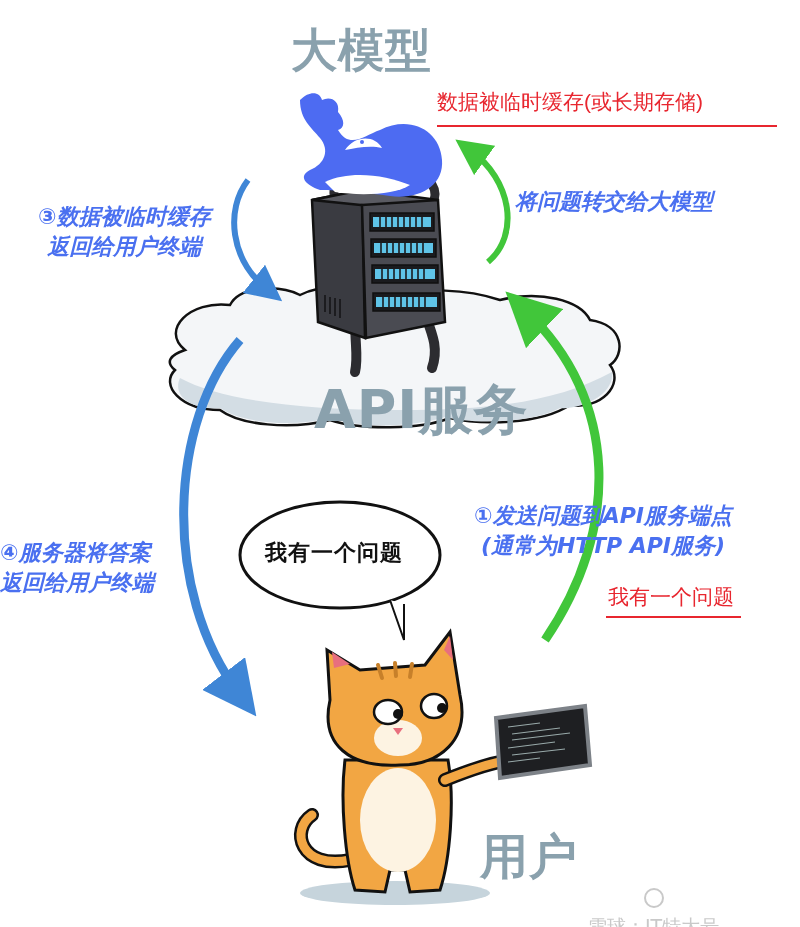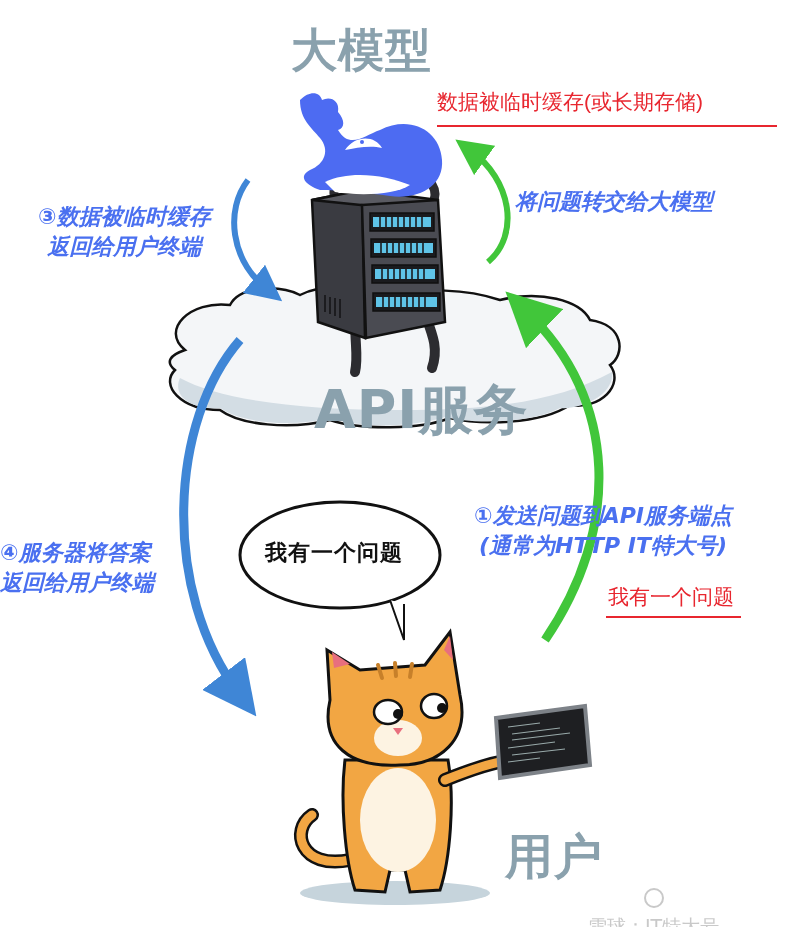--- a/index.html
+++ b/index.html
@@ -149,21 +149,21 @@
         <line x1="512" y1="740" x2="570" y2="733"></line>
       <line x1="508" y1="748" x2="555" y2="742"></line>
         <line x1="512" y1="755" x2="565" y2="749"></line>
         <line x1="508" y1="762" x2="540" y2="758"></line>
     </g>
   </g>
 </svg>
 
 <div class="abs big-label" style="left:291px;top:20px;font-size:46px;">大模型</div>
 <div class="abs big-label" style="left:314px;top:374px;font-size:54px;">API服务</div>
-<div class="abs big-label" style="left:505px;top:825px;font-size:48px;">用户</div>
+<div class="abs big-label" style="left:480px;top:825px;font-size:48px;">用户</div>
 
 <div class="abs red-note" style="left:437px;top:88px;">数据被临时缓存(或长期存储)</div>
 <div class="abs red-line" style="left:437px;top:125px;width:340px;"></div>
 
 <div class="abs red-note" style="left:608px;top:583px;">我有一个问题</div>
 <div class="abs red-line" style="left:606px;top:616px;width:135px;"></div>
 
 <div class="abs step" style="left:38px;top:202px;">
   <div><span>③</span><span>数据被临时缓存</span></div>
   <div>返回给用户终端</div>
@@ -173,21 +173,21 @@
   <div>将问题转交给大模型</div>
 </div>
 
 <div class="abs step" style="left:0px;top:521px;text-align:left;margin-top:17px;">
   <div><span>④</span><span>服务器将答案</span></div>
   <div>返回给用户终端</div>
 </div>
 
 <div class="abs step" style="left:474px;top:501px;">
   <div><span>①</span><span>发送问题到API服务端点</span></div>
-  <div>(通常为HTTP IT特大号)</div>
+  <div>(通常为HTTP API服务)</div>
 </div>
 
 <div class="abs speech-text" style="left:265px;top:538px;">我有一个问题</div>
 
 <div class="abs" style="left:588px;top:888px;display:flex;align-items:center;gap:6px;flex-direction:column;">
   <span style="display:inline-block;width:20px;height:20px;border:2px solid #c9c9c9;border-radius:50%;box-sizing:border-box;"></span>
   <span class="watermark">雪球：IT特大号</span>
 </div>
 
 </body></html>

